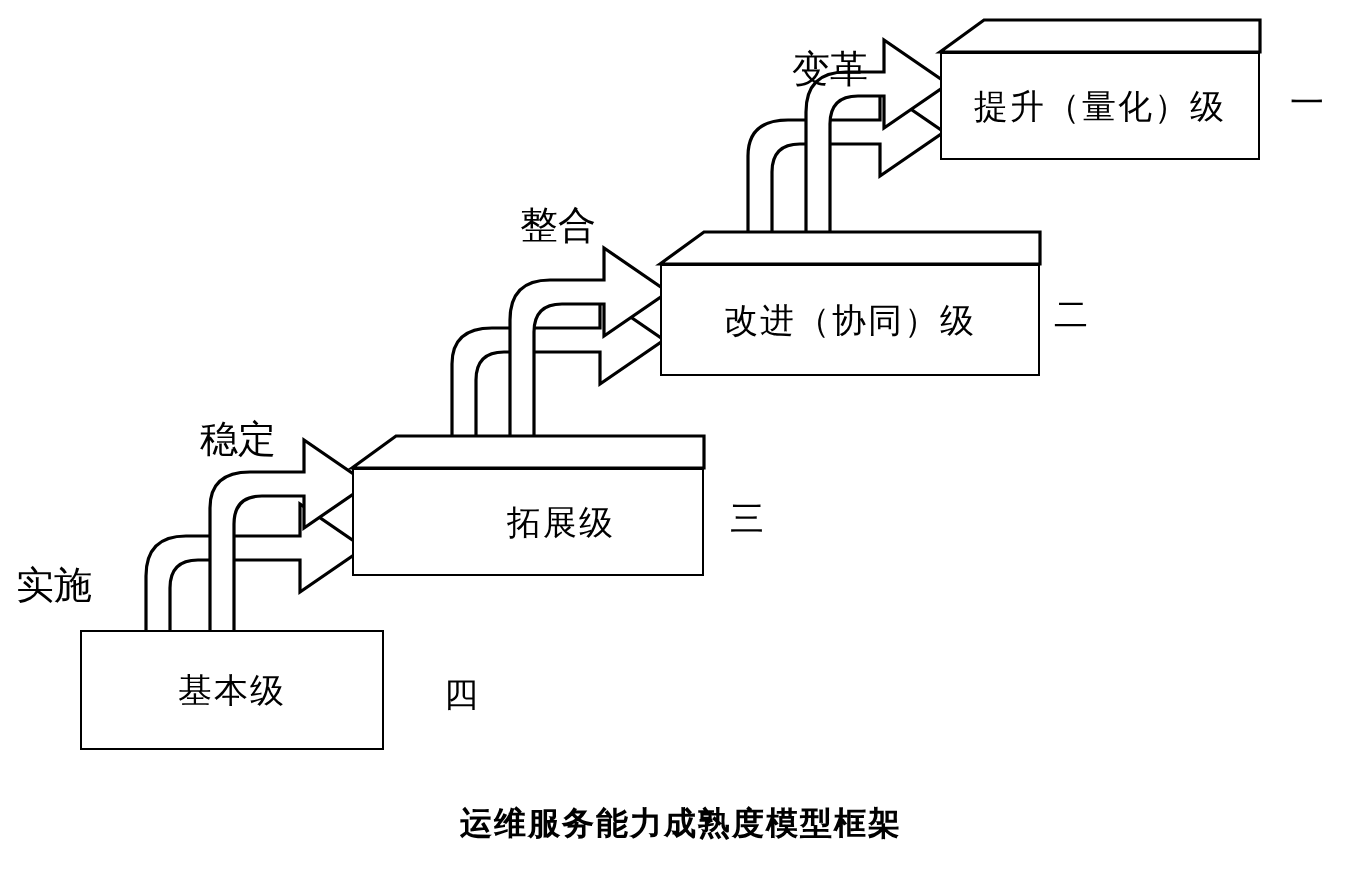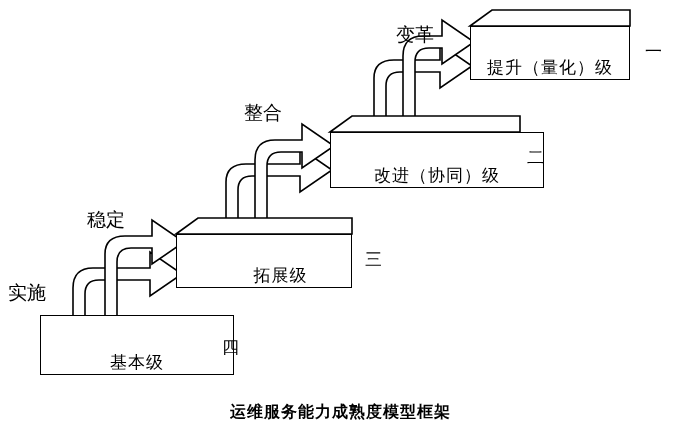--- a/index.html
+++ b/index.html
@@ -18,21 +18,21 @@
     position: relative;
     width: 681px;
     height: 439px;
   }
   .level-box {
     position: absolute;
     border: 1.6px solid #000000;
     background: #ffffff;
     box-sizing: border-box;
     display: flex;
-    align-items: flex-end;
+    align-items: center;
     justify-content: center;
     font-size: 17px;
     letter-spacing: 1px;
     z-index: 5;
   }
   .rank-label {
     position: absolute;
     font-size: 17px;
     z-index: 6;
   }
@@ -52,33 +52,33 @@
   }
   svg.overlay {
     position: absolute;
     left: 0;
     top: 0;
     width: 681px;
     height: 439px;
     z-index: 1;
   }
   
-  #box-basic   { left: 40px;  top: 315px; width: 194px; height: 60px; }
+  #box-basic   { left: 40px;  top: 315px; width: 152px; height: 60px; }
   #box-expand  { left: 176px; top: 234px; width: 176px; height: 54px; padding-left: 33px; }
-  #box-improve { left: 330px; top: 132px; width: 214px; height: 56px; }
+  #box-improve { left: 330px; top: 132px; width: 190px; height: 56px; }
   #box-upgrade { left: 470px; top: 26px;  width: 160px; height: 54px; }
   
   #rank-four  { left: 222px; top: 336px; }
   #rank-three { left: 365px; top: 248px; }
   #rank-two   { left: 527px; top: 146px; }
   #rank-one   { left: 645px; top: 40px; }
   
   #label-implement { left: 8px;   top: 280px; }
-  #label-stable    { left: 87px; top: 207px; }
-  #label-integrate { left: 244px; top: 100px; font-family: Liberation Mono, monospace; }
+  #label-stable    { left: 100px; top: 207px; }
+  #label-integrate { left: 260px; top: 100px; font-family: Liberation Mono, monospace; }
   #label-reform    { left: 396px; top: 22px; }
   .caption-text { top: 402px; }
 </style>
 </head>
 <body>
 
 <div id="diagram">
 
   <svg class="overlay" viewBox="0 0 681 439">
 

